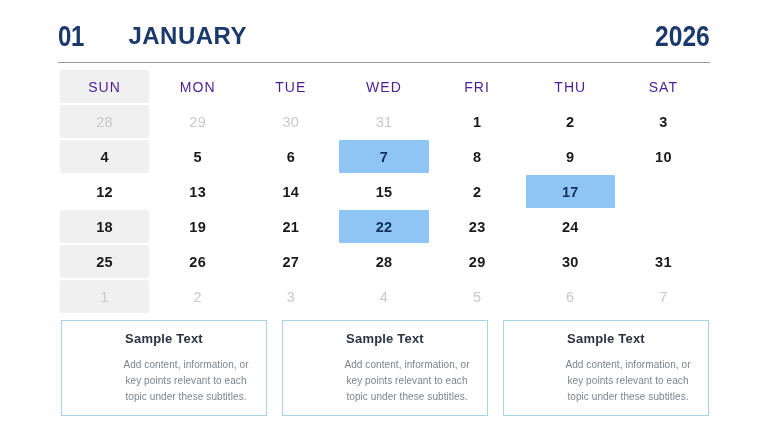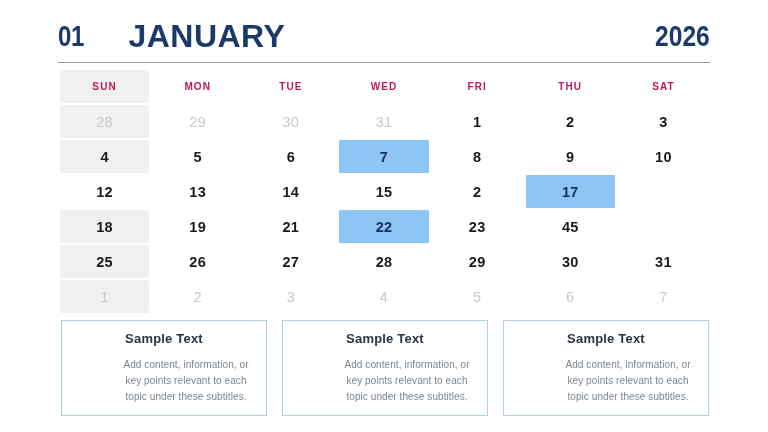--- a/index.html
+++ b/index.html
@@ -32,21 +32,21 @@
   .month-number {
     font-size: 30px;
     font-weight: 700;
     color: #1b3a6b;
     letter-spacing: -0.5px;
     transform: scaleX(0.80);
     transform-origin: left center;
     line-height: 1;
   }
   .month-name {
-    font-size: 32px;
+    font-size: 24px;
     font-weight: 700;
     color: #1b3a6b;
     letter-spacing: 0.5px;
     margin-left: 38px;
     line-height: 1;
   }
   .year {
     margin-left: auto;
     font-size: 30px;
     font-weight: 700;
@@ -93,23 +93,23 @@
     border-radius: 2px;
     z-index: 0;
   }
   .cal-cell .celltxt {
     position: relative;
     z-index: 1;
   }
 
   
   .dow .celltxt {
-    font-size: 10px;
-    font-weight: 700;
-    color: #be185d;
+    font-size: 14px;
+    font-weight: 400;
+    color: #4c1d95;
     letter-spacing: 1.1px;
   }
   
   .day .celltxt {
     font-size: 14.5px;
     font-weight: 700;
     color: #1a1a1a;
     letter-spacing: 0.3px;
   }
   .day.muted .celltxt {
@@ -309,21 +309,21 @@
           <div class="cal-cell day hl">
             <div class="cellbg"></div>
             <span class="celltxt">22</span>
           </div>
           <div class="cal-cell day">
             <div class="cellbg"></div>
             <span class="celltxt">23</span>
           </div>
           <div class="cal-cell day">
             <div class="cellbg"></div>
-            <span class="celltxt">45</span>
+            <span class="celltxt">24</span>
           </div>
         </div>
         <div class="cal-row">
           <div class="cal-cell day sun-shade">
             <div class="cellbg"></div>
             <span class="celltxt">25</span>
           </div>
           <div class="cal-cell day">
             <div class="cellbg"></div>
             <span class="celltxt">26</span>

